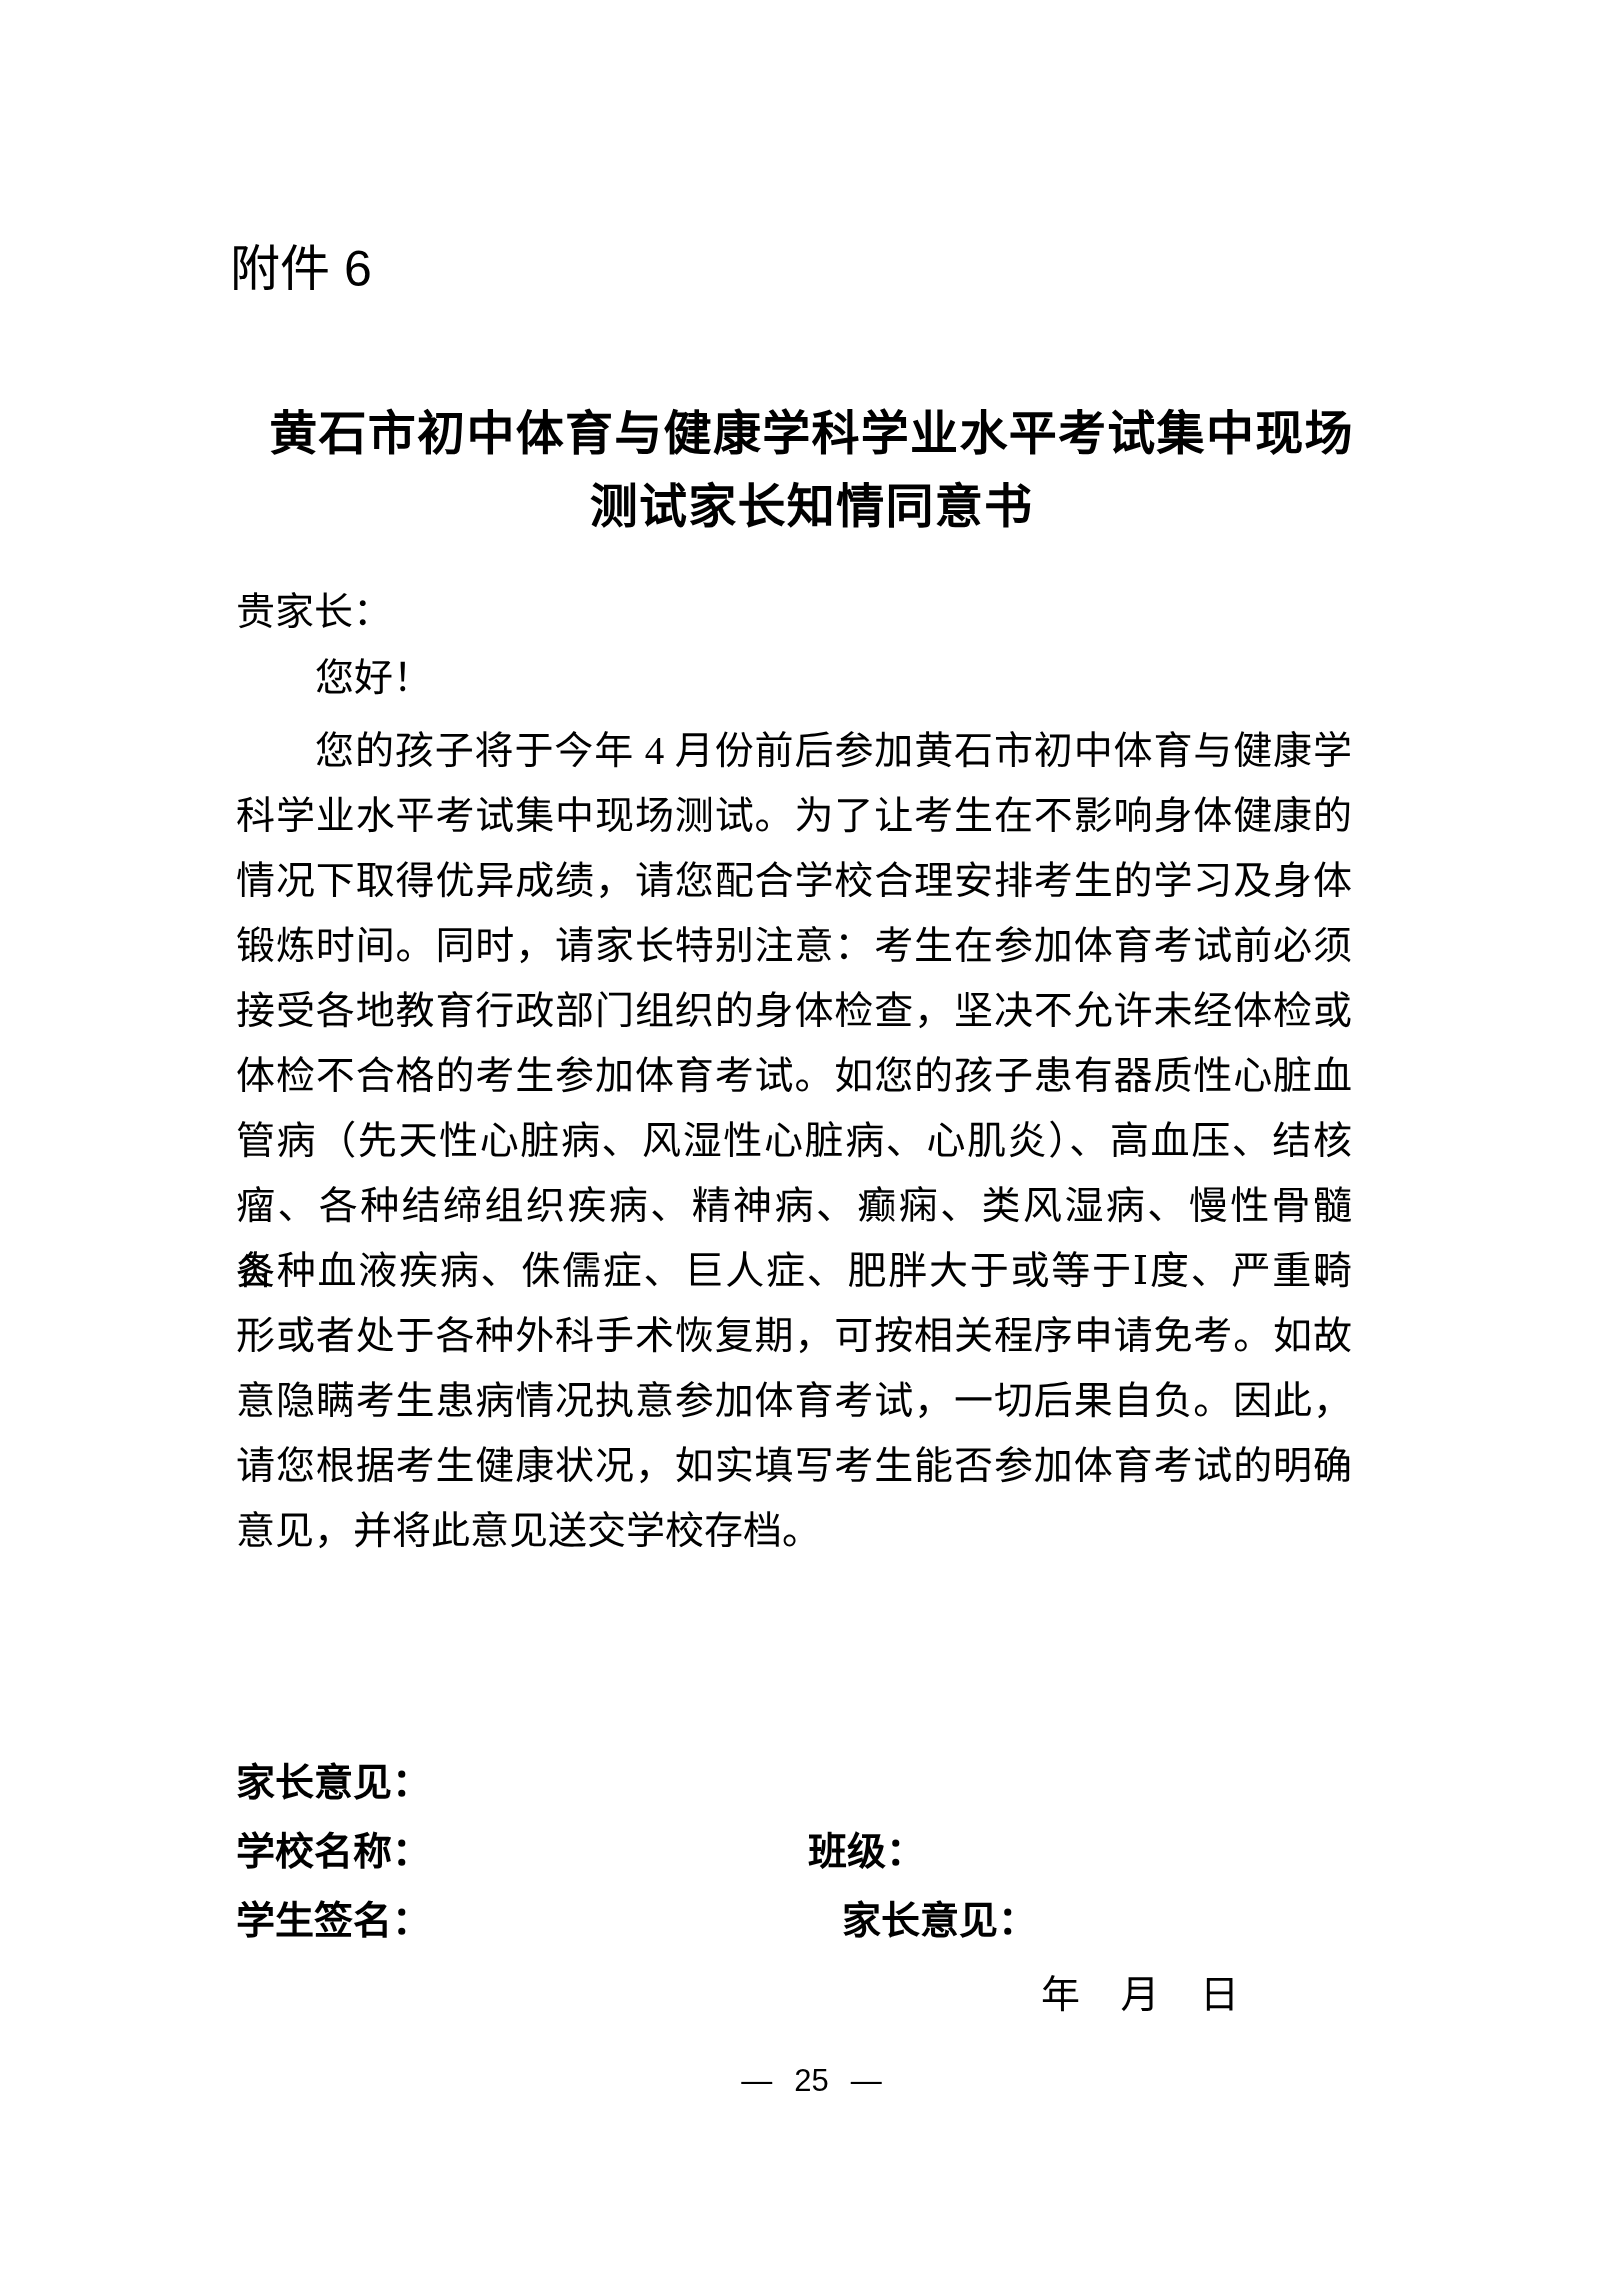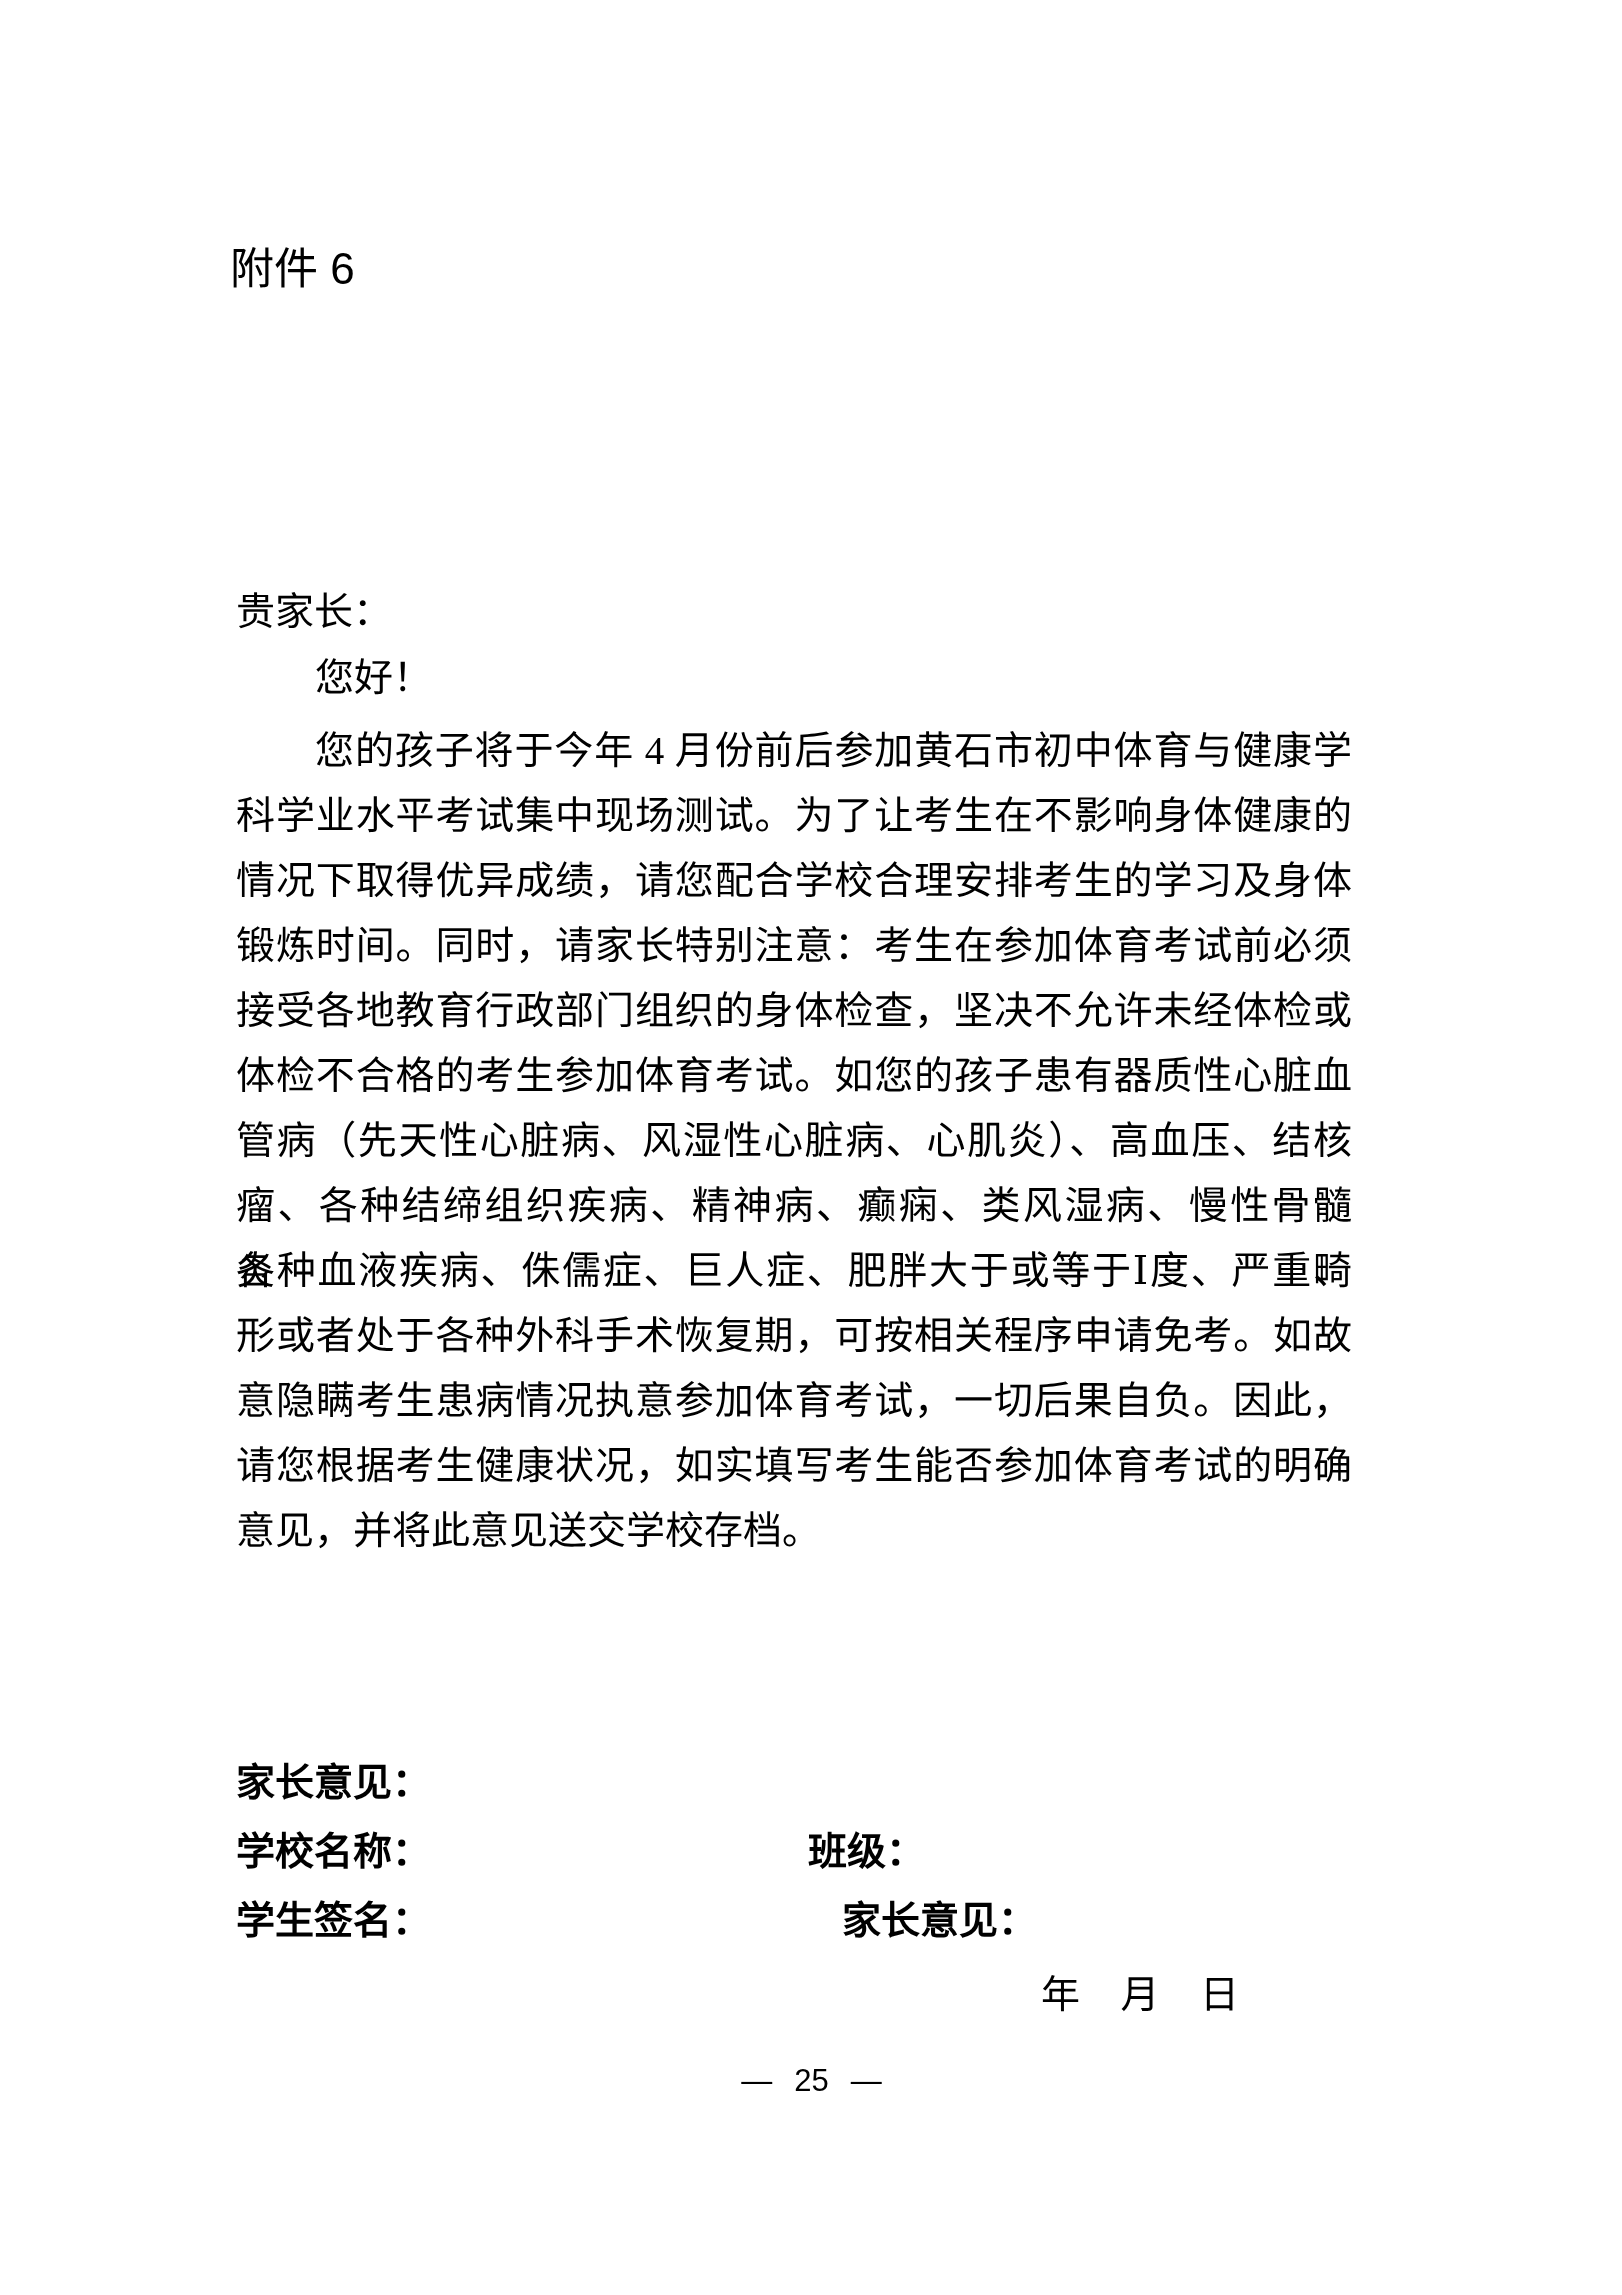--- a/index.html
+++ b/index.html
@@ -16,21 +16,21 @@
     overflow: hidden;
     font-family: "Liberation Serif", "DejaVu Serif", serif;
   }
   
   .attachment-label {
     position: absolute;
     left: 230px;
     top: 243px;
     height: 52px;
     line-height: 52px;
-    font-size: 44px;
+    font-size: 50px;
     font-family: "Liberation Sans", "DejaVu Sans", sans-serif;
     font-weight: 400;
     white-space: pre;
   }
   
   .doc-title {
     position: absolute;
     left: 157px;
     top: 397px;
     width: 1309px;
@@ -129,20 +129,24 @@
     font-family: "Liberation Sans", "DejaVu Sans", sans-serif;
   }
 </style>
 </head>
 <body>
 
 <div class="page">
 
   <div class="attachment-label">附件 6</div>
 
+  <div class="doc-title">
+    <div>黄石市初中体育与健康学科学业水平考试集中现场</div>
+    <div>测试家长知情同意书</div>
+  </div>
 
   <div class="salutation">贵家长：</div>
 
   <div class="greeting">您好！</div>
 
   <div class="body-paragraph">
     <div class="para-line indent">您的孩子将于今年 4 月份前后参加黄石市初中体育与健康学</div>
     <div class="para-line">科学业水平考试集中现场测试。为了让考生在不影响身体健康的</div>
     <div class="para-line">情况下取得优异成绩，请您配合学校合理安排考生的学习及身体</div>
     <div class="para-line">锻炼时间。同时，请家长特别注意：考生在参加体育考试前必须</div>

